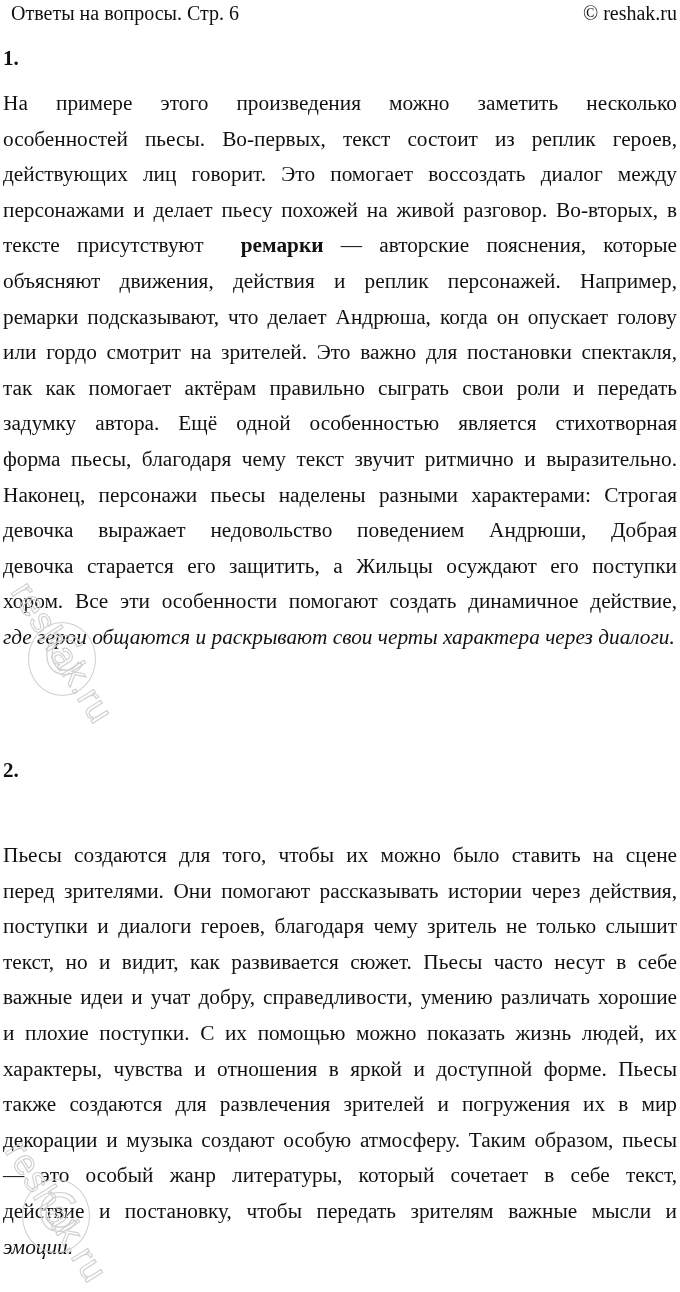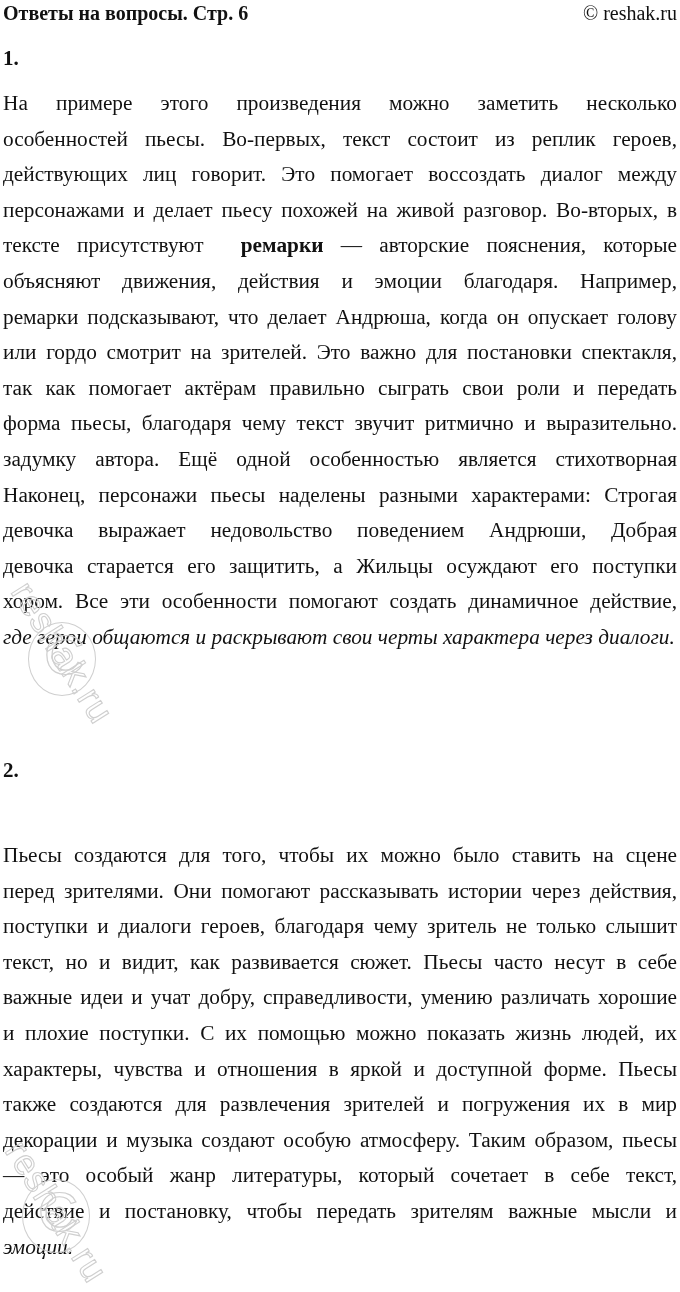--- a/index.html
+++ b/index.html
@@ -6,21 +6,21 @@
     body {
       width: 680px; height: 1292px; position: relative; overflow: hidden;
       font-family: "Liberation Serif", "DejaVu Serif", serif;
       color: #111111;
     }
     .page { position: absolute; left: 3px; top: 0; width: 674px; }
     .header {
       position: absolute; left: 0; top: 0; width: 674px; height: 26px;
       font-size: 20px; line-height: 26px;
     }
-    .header-title { position: absolute; left: 0; top: 0; font-weight: bold; }
+    .header-title { position: absolute; left: 8px; top: 0; font-weight: normal; }
     .header-copy { position: absolute; right: 0; top: 0; }
     .qnum {
       position: absolute; left: 0; font-size: 21px; font-weight: bold; line-height: 26px;
     }
     .para { position: absolute; left: 0; width: 674px; }
     .line {
       display: block; height: 35.6px; line-height: 35.6px;
       font-size: 21.3px; white-space: nowrap;
       text-align: justify; text-align-last: justify;
     }
@@ -55,26 +55,26 @@
   </div>
 
   <div class="qnum" style="top:45px;">1.</div>
 
   <div class="para" style="top:86px;">
     <span class="line">На примере этого произведения можно заметить несколько</span>
     <span class="line">особенностей пьесы. Во-первых, текст состоит из реплик героев,</span>
     <span class="line">действующих лиц говорит. Это помогает воссоздать диалог между</span>
     <span class="line">персонажами и делает пьесу похожей на живой разговор. Во-вторых, в</span>
     <span class="line"><span>тексте присутствуют </span><b>ремарки</b><span> — авторские пояснения, которые</span></span>
-    <span class="line">объясняют движения, действия и эмоции благодаря. Например,</span>
+    <span class="line">объясняют движения, действия и реплик персонажей. Например,</span>
     <span class="line">ремарки подсказывают, что делает Андрюша, когда он опускает голову</span>
     <span class="line">или гордо смотрит на зрителей. Это важно для постановки спектакля,</span>
     <span class="line">так как помогает актёрам правильно сыграть свои роли и передать</span>
+    <span class="line">задумку автора. Ещё одной особенностью является стихотворная</span>
     <span class="line">форма пьесы, благодаря чему текст звучит ритмично и выразительно.</span>
-    <span class="line">задумку автора. Ещё одной особенностью является стихотворная</span>
     <span class="line">Наконец, персонажи пьесы наделены разными характерами: Строгая</span>
     <span class="line">девочка выражает недовольство поведением Андрюши, Добрая</span>
     <span class="line">девочка старается его защитить, а Жильцы осуждают его поступки</span>
     <span class="line">хором. Все эти особенности помогают создать динамичное действие,</span>
     <span class="line last">где герои общаются и раскрывают свои черты характера через диалоги.</span>
   </div>
 
   <div class="qnum" style="top:757px;">2.</div>
 
   <div class="para" style="top:798px;margin-top:40px;">

